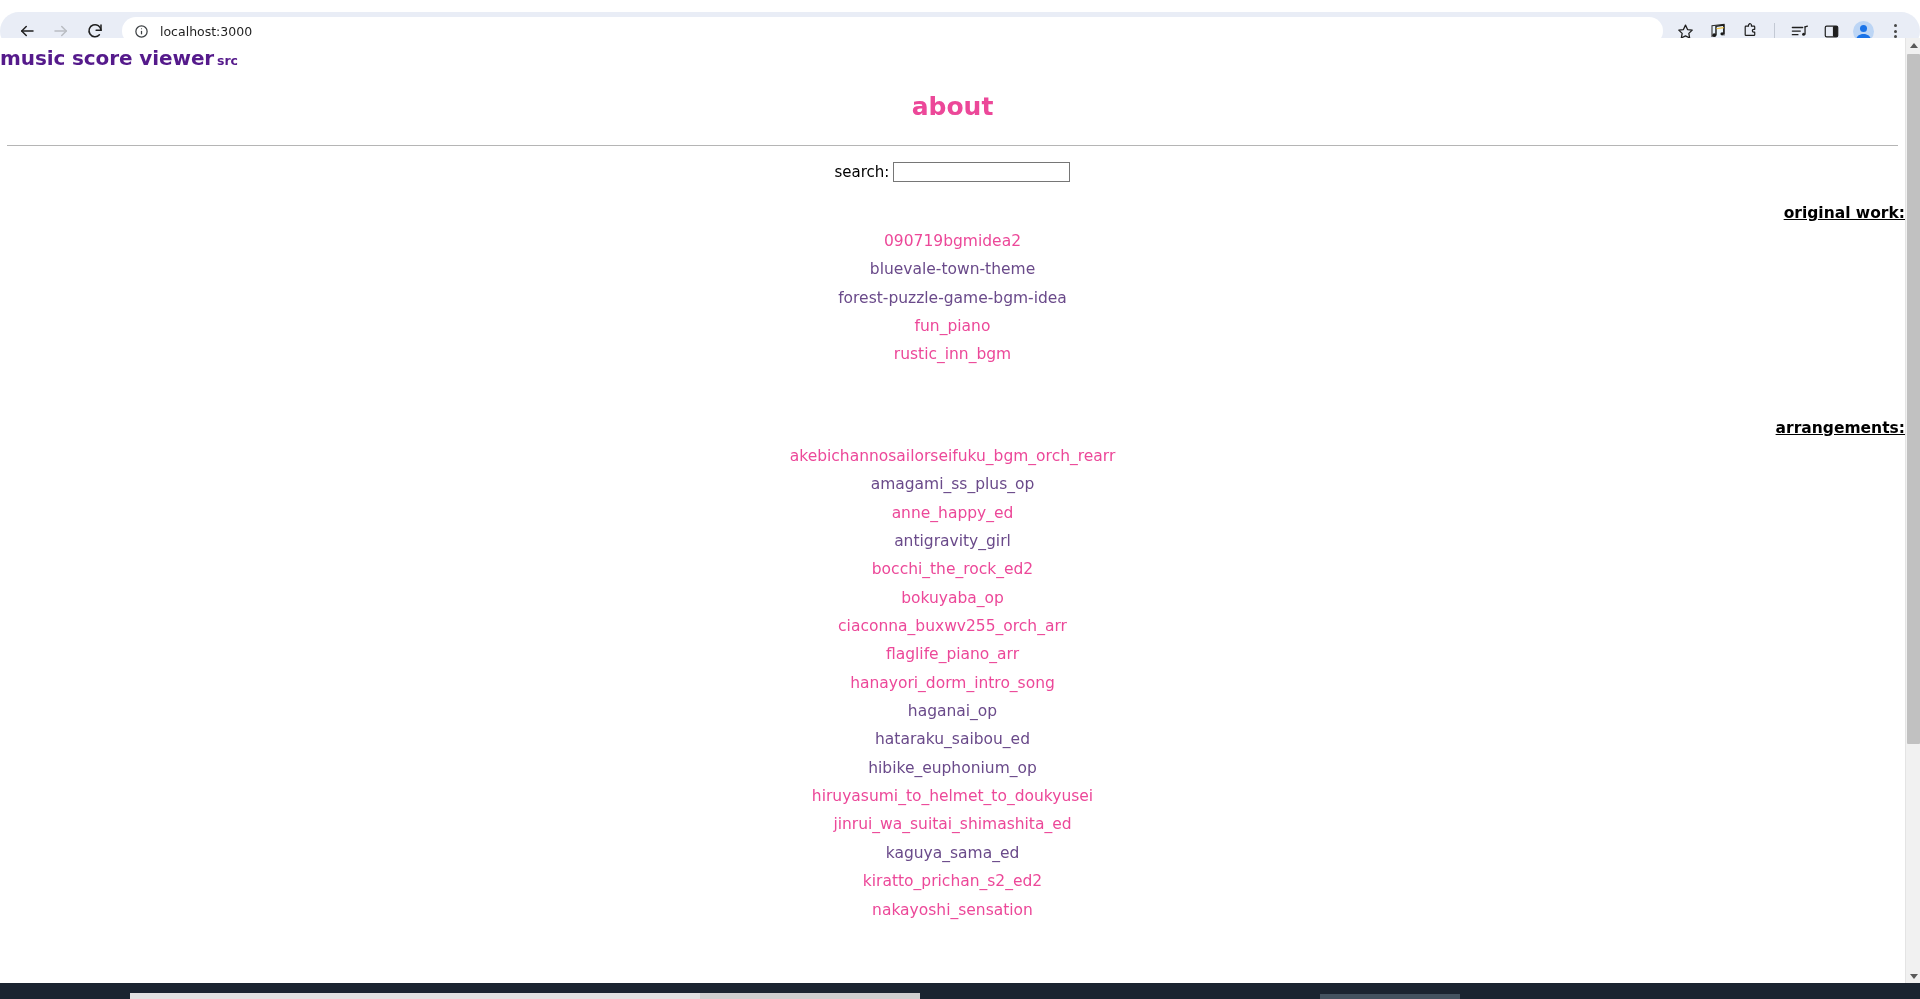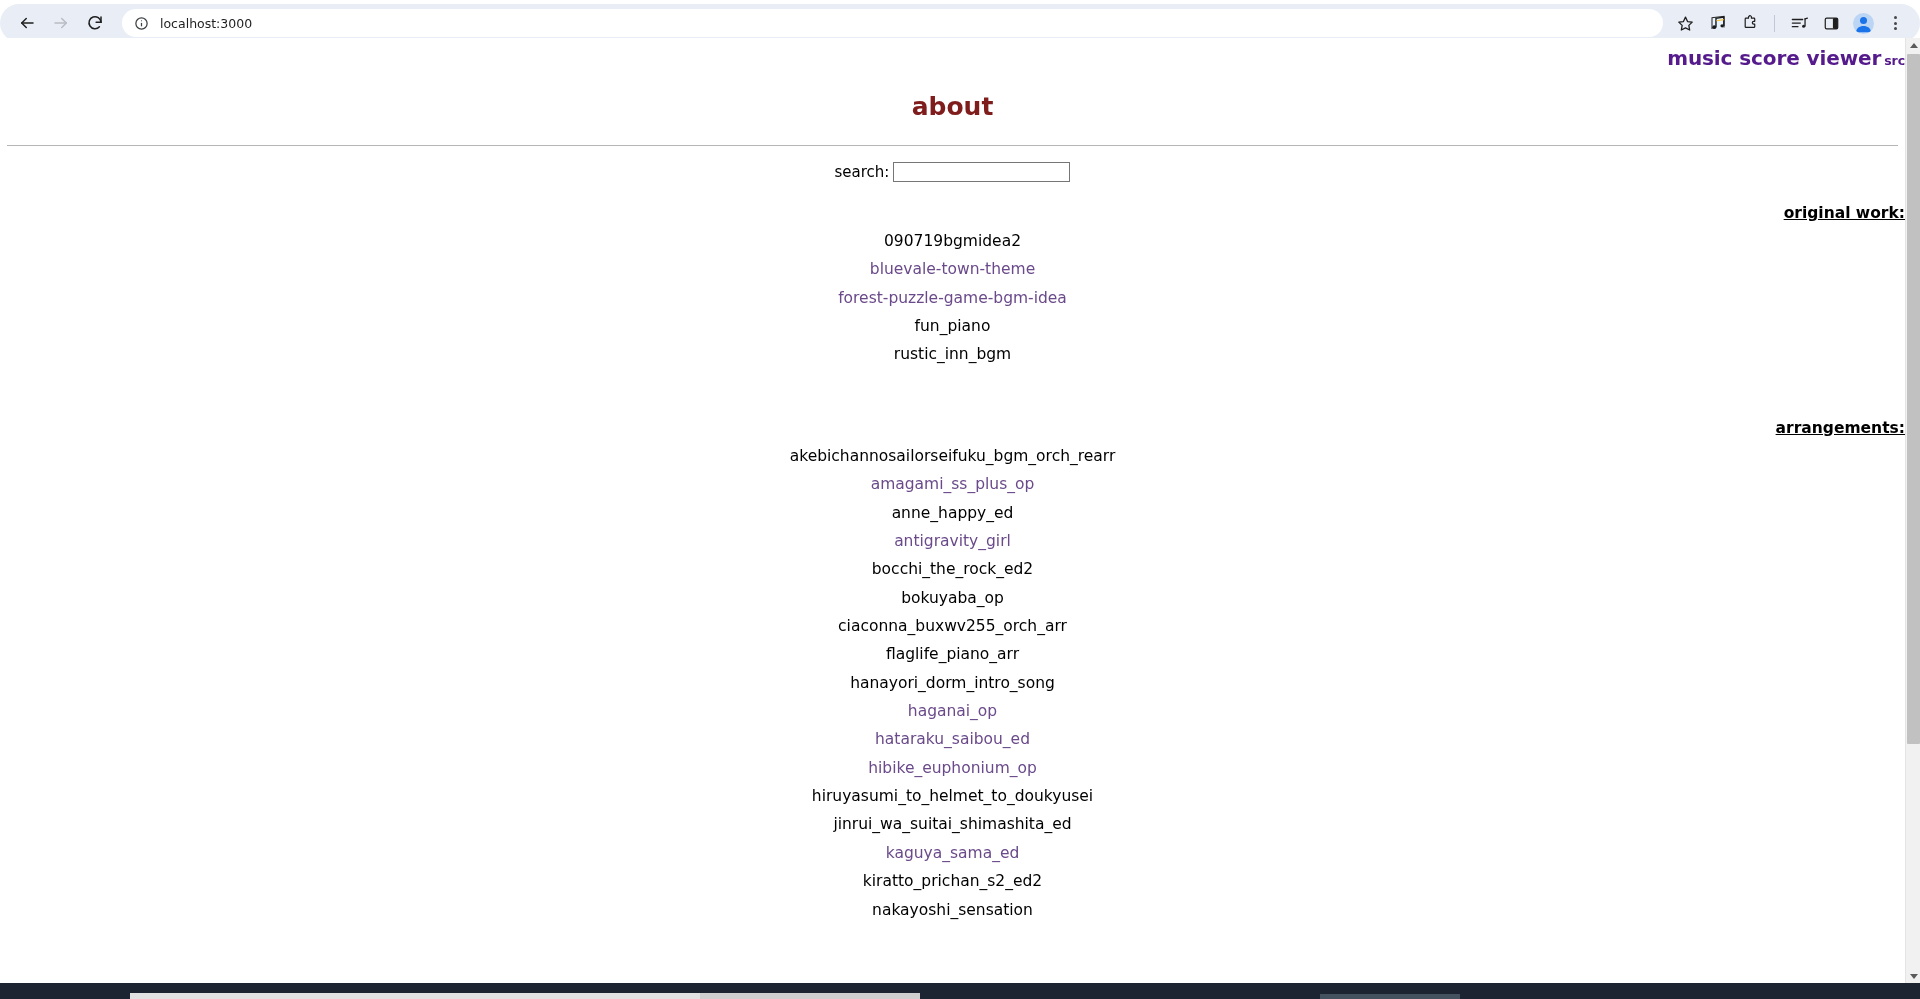--- a/index.html
+++ b/index.html
@@ -10,21 +10,21 @@
     width: 1920px;
     height: 999px;
     overflow: hidden;
     background: #ffffff;
     font-family: "DejaVu Sans", "Liberation Sans", sans-serif;
   }
 
   
   .browser-chrome {
     position: absolute;
-    top: 4px; left: 0;
+    top: 12px; left: 0;
     width: 1920px;
     height: 38px;
     background: #e9edf6;
     display: flex;
     align-items: center;
     padding: 0 10px;
     border-radius: 19px;
   }
   .nav-btn {
     width: 34px; height: 34px;
@@ -107,21 +107,21 @@
   }
   .page {
     position: absolute;
     top: 0; left: 0;
     width: 1905px;
     padding: 0;
     background: #ffffff;
   }
 
   .site-title {
-    text-align: right;
+    text-align: left;
     margin: 0;
     padding-top: 8px;
     font-size: 20px;
     font-weight: bold;
     color: #551a8b;
     letter-spacing: -0.1px;
   }
   .site-title .src {
     font-size: 12.5px;
     font-weight: bold;
@@ -129,21 +129,21 @@
     margin-left: 3px;
     vertical-align: baseline;
   }
 
   .page-heading {
     text-align: center;
     margin: 0;
     padding-top: 22px;
     font-size: 25px;
     font-weight: bold;
-    color: #7f1d1d;
+    color: #ec4899;
   }
 
   .rule {
     border: 0;
     border-top: 1px solid #b5b5b5;
     margin: 24px 7px 0 7px;
     height: 0;
   }
 
   .search-row {
@@ -182,21 +182,21 @@
     text-align: center;
   }
   .link-list li {
     padding-top: 10px;
     line-height: 1.12;
   }
   .link-list li a {
     font-size: 15.5px;
     text-decoration: none;
   }
-  a.unvisited { color: #000000; margin-top: 16px; }
+  a.unvisited { color: #ec4899; margin-top: 16px; }
   a.visited   { color: #6a4a8a; }
 
   .section-gap { height: 33px; }
 
   
   .vscroll {
     position: absolute;
     top: 38px;
     right: 0;
     width: 15px;

